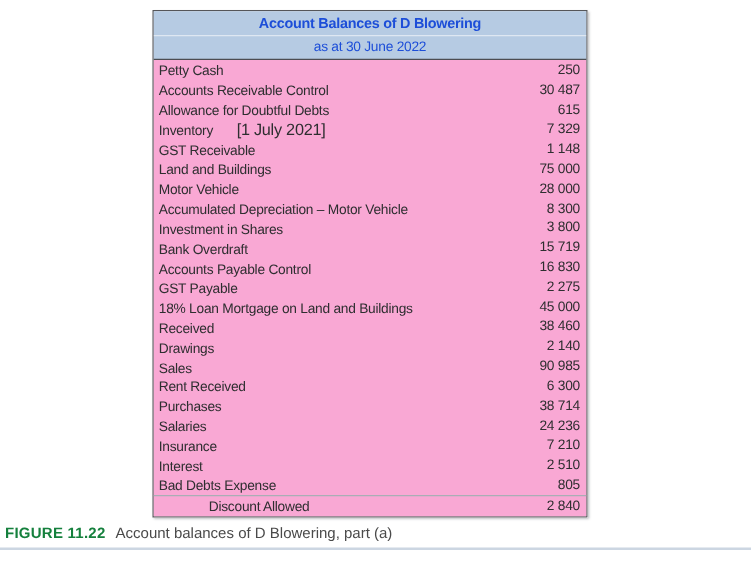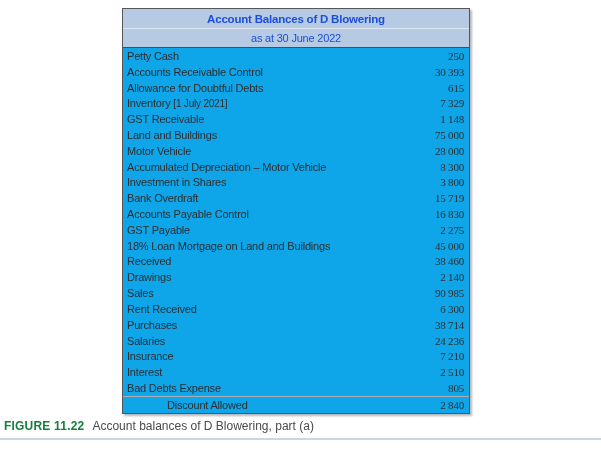--- a/index.html
+++ b/index.html
@@ -37,47 +37,47 @@
     font-size: 11.5px;
     font-weight: bold;
   }
   .thead .subtitle {
     height: 18px;
     line-height: 18px;
     font-size: 11px;
     border-top: 1px solid rgba(255, 255, 255, 0.55);
   }
   .tbody {
-    background: #0ea5e9;
+    background: #f9a8d4;
   }
   .row {
     display: flex;
     height: 15.82px;
     align-items: center;
     color: #2e2e30;
     font-size: 11px;
   }
   .row:last-child {
     border-top: 1px solid #a9aeb5;
     padding-left: 40px;
   }
   .cell.account {
     flex: 1 1 auto;
     padding-left: 4px;
     white-space: nowrap;
     overflow: hidden;
   }
   .cell.account .note {
-    font-size: 10px;
+    font-size: 13px;
+    margin-left: 16px;
   }
   .cell.amount {
     flex: 0 0 auto;
     padding-right: 5px;
     white-space: nowrap;
-    font-family: Liberation Serif, serif;
   }
   
   .caption {
     position: absolute;
     left: 4px;
     top: 419px;
     font-size: 12px;
     white-space: nowrap;
   }
   .fig-label {
@@ -109,21 +109,21 @@
       <div class="subtitle">as at 30 June 2022</div>
     </div>
     <div class="tbody">
   <div class="row">
     <div class="cell account"><span>Petty Cash</span><span class="note"></span></div>
     <div class="cell amount">250</div>
   </div>
 
   <div class="row">
     <div class="cell account"><span>Accounts Receivable Control</span><span class="note"></span></div>
-    <div class="cell amount">30 393</div>
+    <div class="cell amount">30 487</div>
   </div>
 
   <div class="row">
     <div class="cell account"><span>Allowance for Doubtful Debts</span><span class="note"></span></div>
     <div class="cell amount">615</div>
   </div>
 
   <div class="row">
     <div class="cell account"><span>Inventory </span><span class="note">[1 July 2021]</span></div>
     <div class="cell amount">7 329</div>

